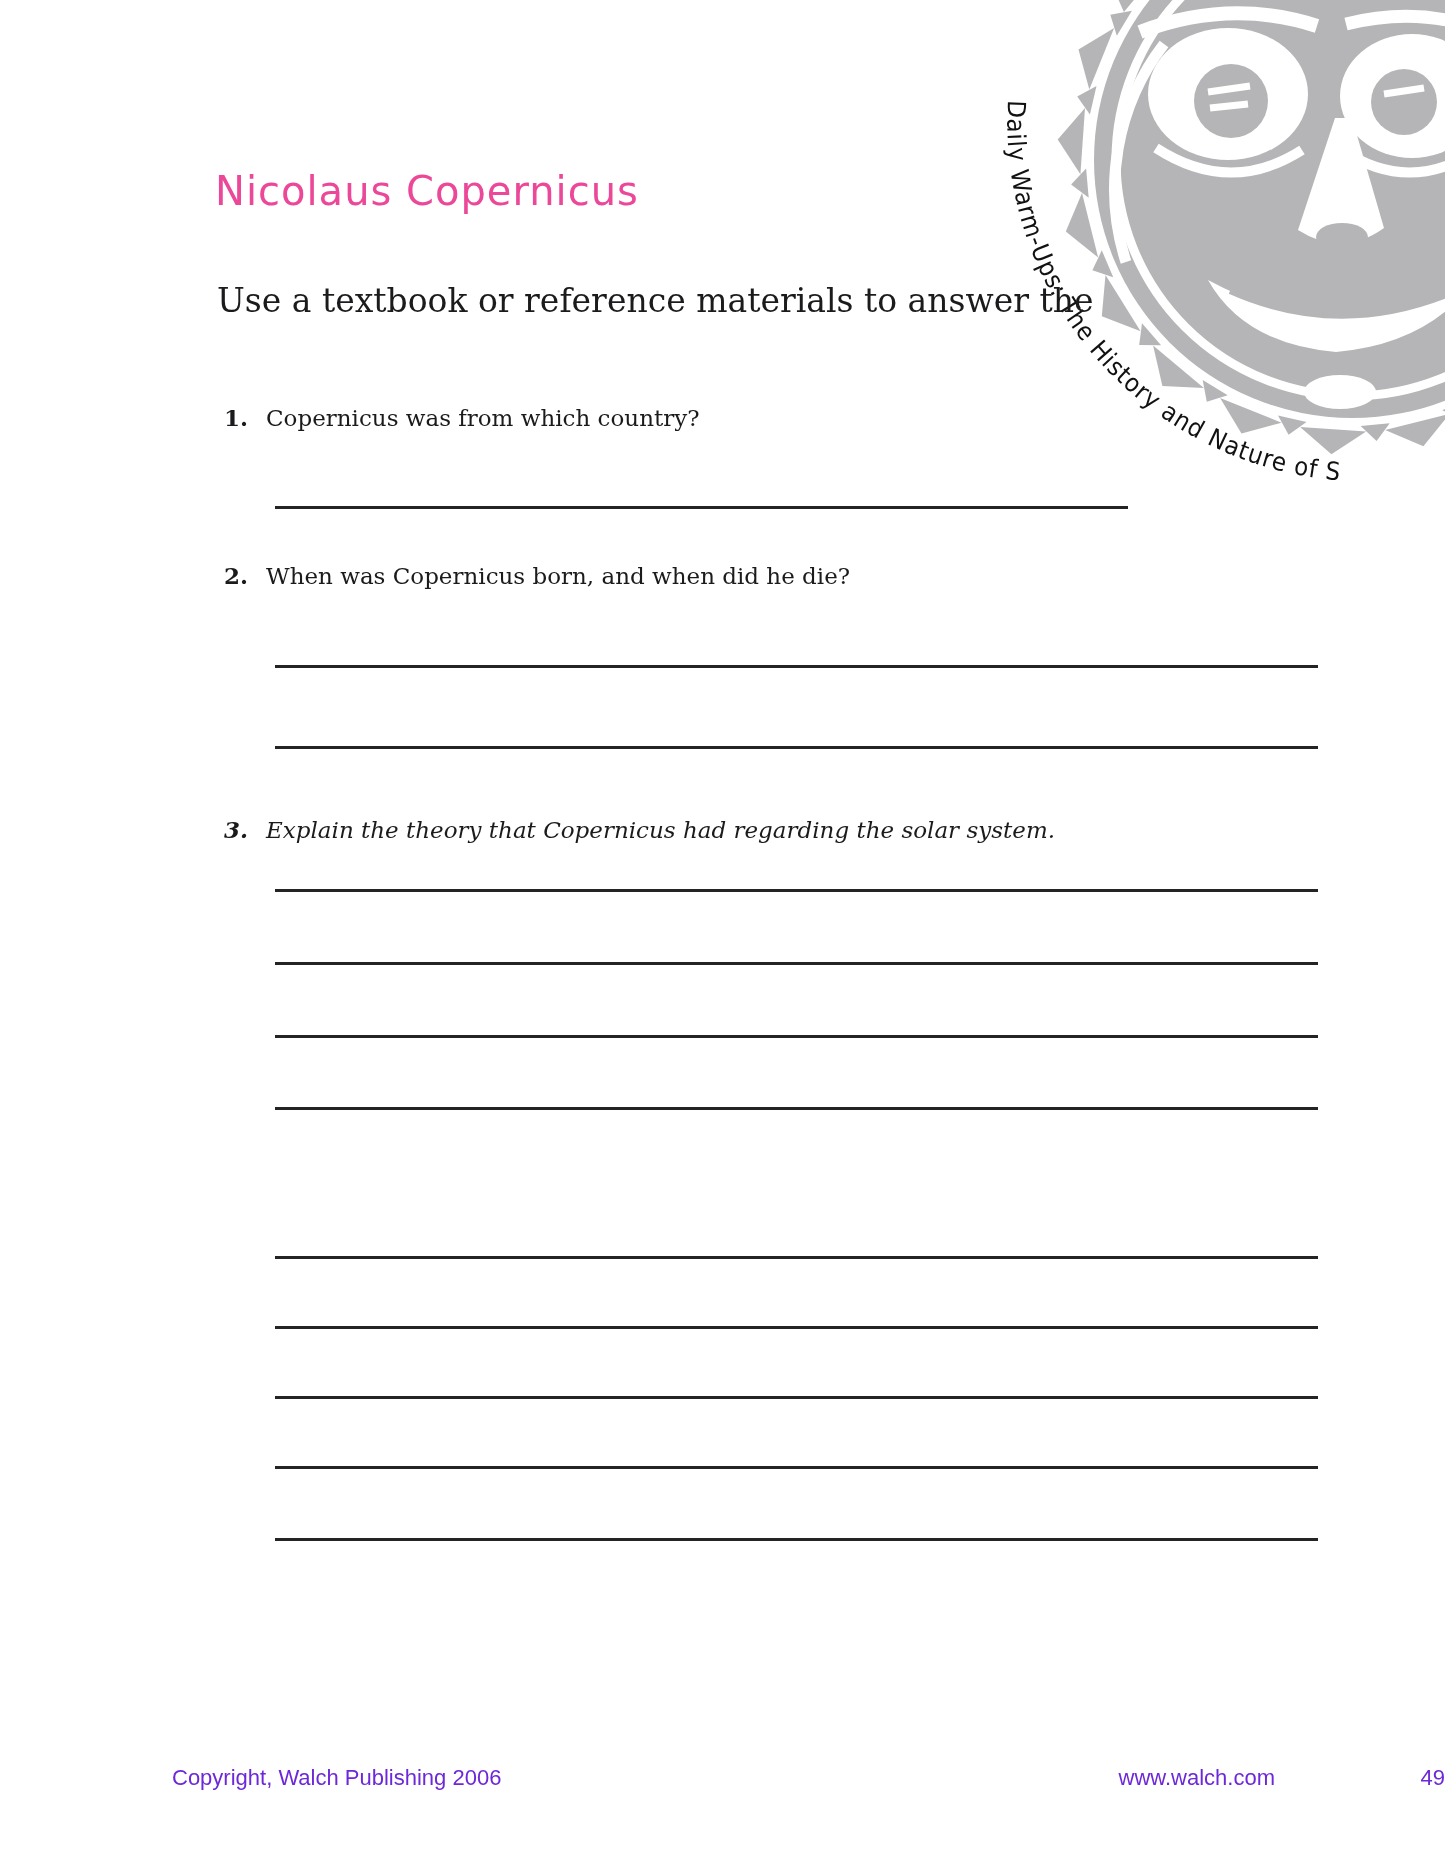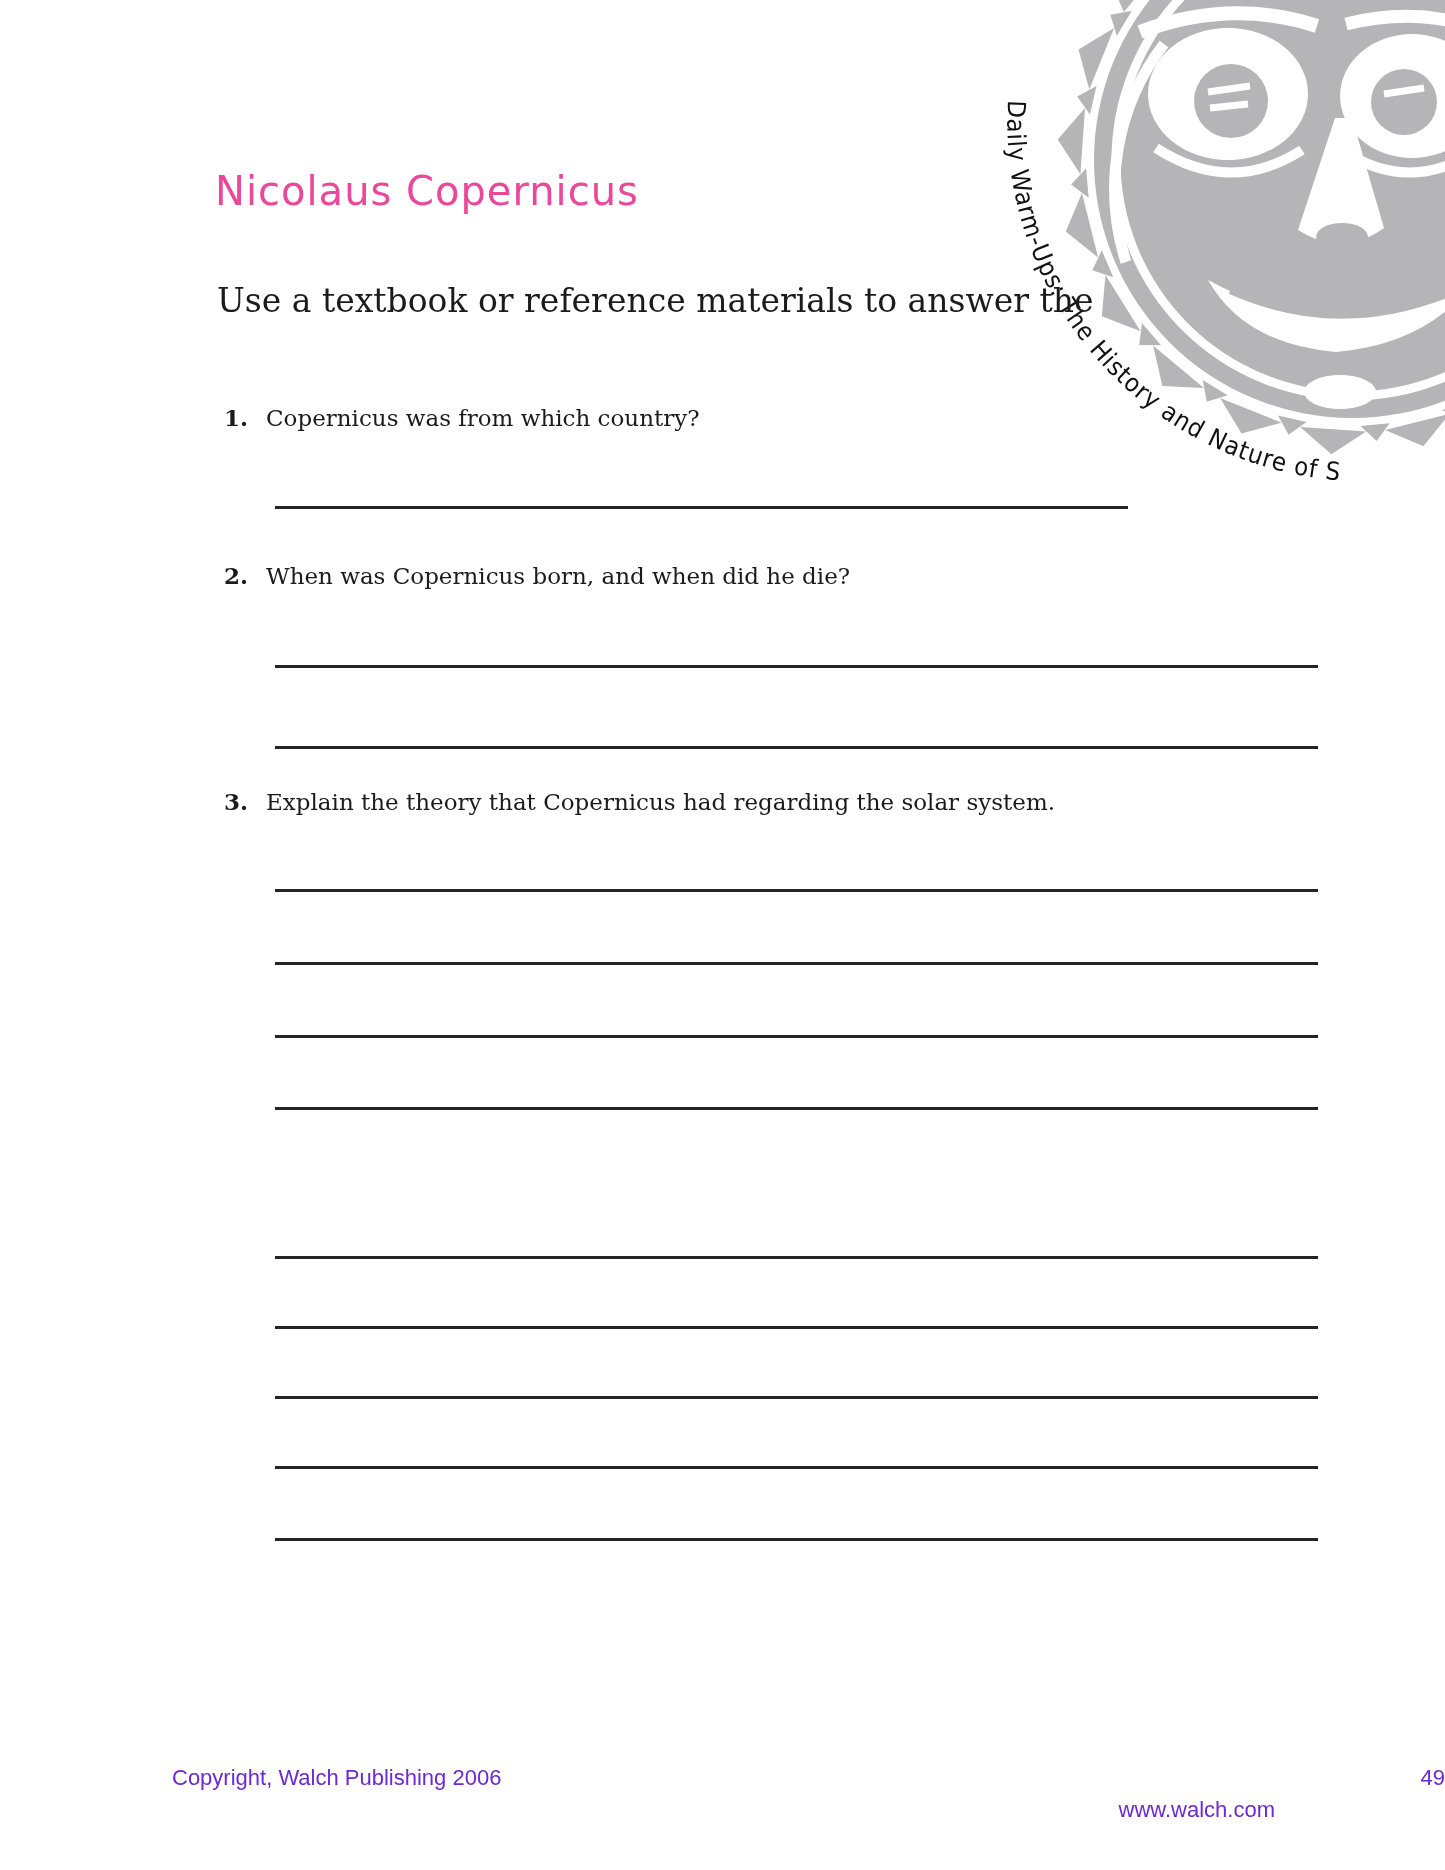--- a/index.html
+++ b/index.html
@@ -17,37 +17,37 @@
     color:#ec4899;white-space:nowrap;
   }
   
   #intro{position:absolute;left:217px;top:276px;font-size:33px;line-height:49px;}
   #intro .iline{white-space:nowrap;}
   
   .q{position:absolute;left:196px;font-size:23px;white-space:nowrap;}
   .q .q-num{display:inline-block;width:52px;text-align:right;font-weight:bold;padding-right:18px;}
   #q1{top:404px;}
   #q2{top:562px;}
-  #q3{top:788px;}
+  #q3{top:816px;font-style:italic;}
   #q4{top:1168px;}
   
   .blank{position:absolute;left:275px;height:3px;background:#242424;width:1043px;}
   .blank.short{width:853px;}
   .b-q1a{top:506px;}
   .b-q2a{top:665px;}  .b-q2b{top:746px;}
   .b-q3a{top:889px;}  .b-q3b{top:962px;}  .b-q3c{top:1035px;} .b-q3d{top:1107px;}
   .b-q4a{top:1256px;} .b-q4b{top:1326px;} .b-q4c{top:1396px;} .b-q4d{top:1466px;} .b-q4e{top:1538px;}
   
   .footer-text{
     position:absolute;top:1765px;
     font-family:"Liberation Sans",sans-serif;font-size:22px;color:#6d28d9;white-space:nowrap;
   }
   #footer-left{left:172px;}
   #footer-center{left:0;right:0;text-align:right;}
-  #footer-right{right:170px;margin-top:32px;}
+  #footer-right{right:170px;}
 </style>
 </head>
 <body>
 
 <div id="page">
 
   <svg id="sun-art" viewBox="0 0 615 515" aria-hidden="true">
     <g>
       <g id="rays" fill="#b5b5b7">
           <polygon points="793.6,145.8 859.2,183.6 789.0,211.9" fill="#b5b5b7"></polygon>

